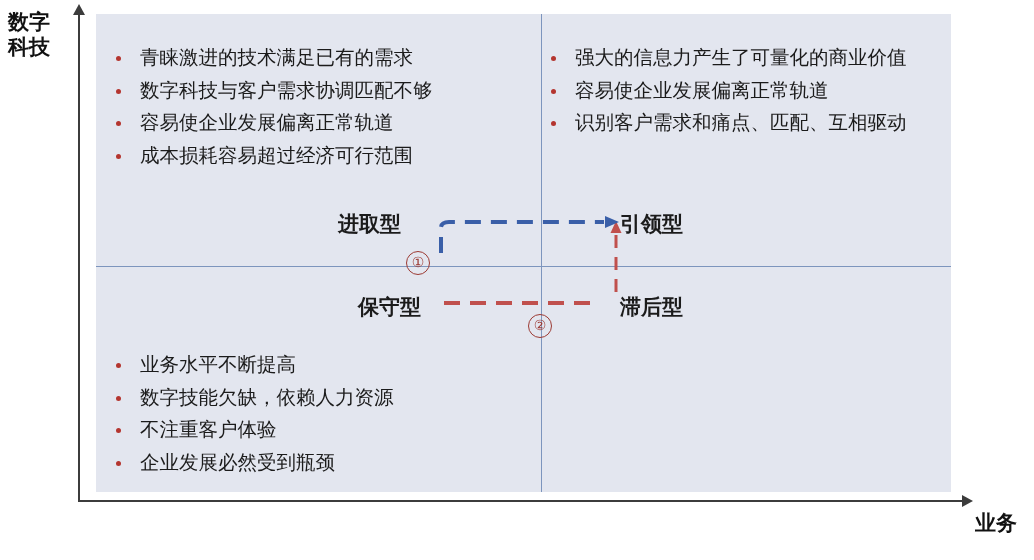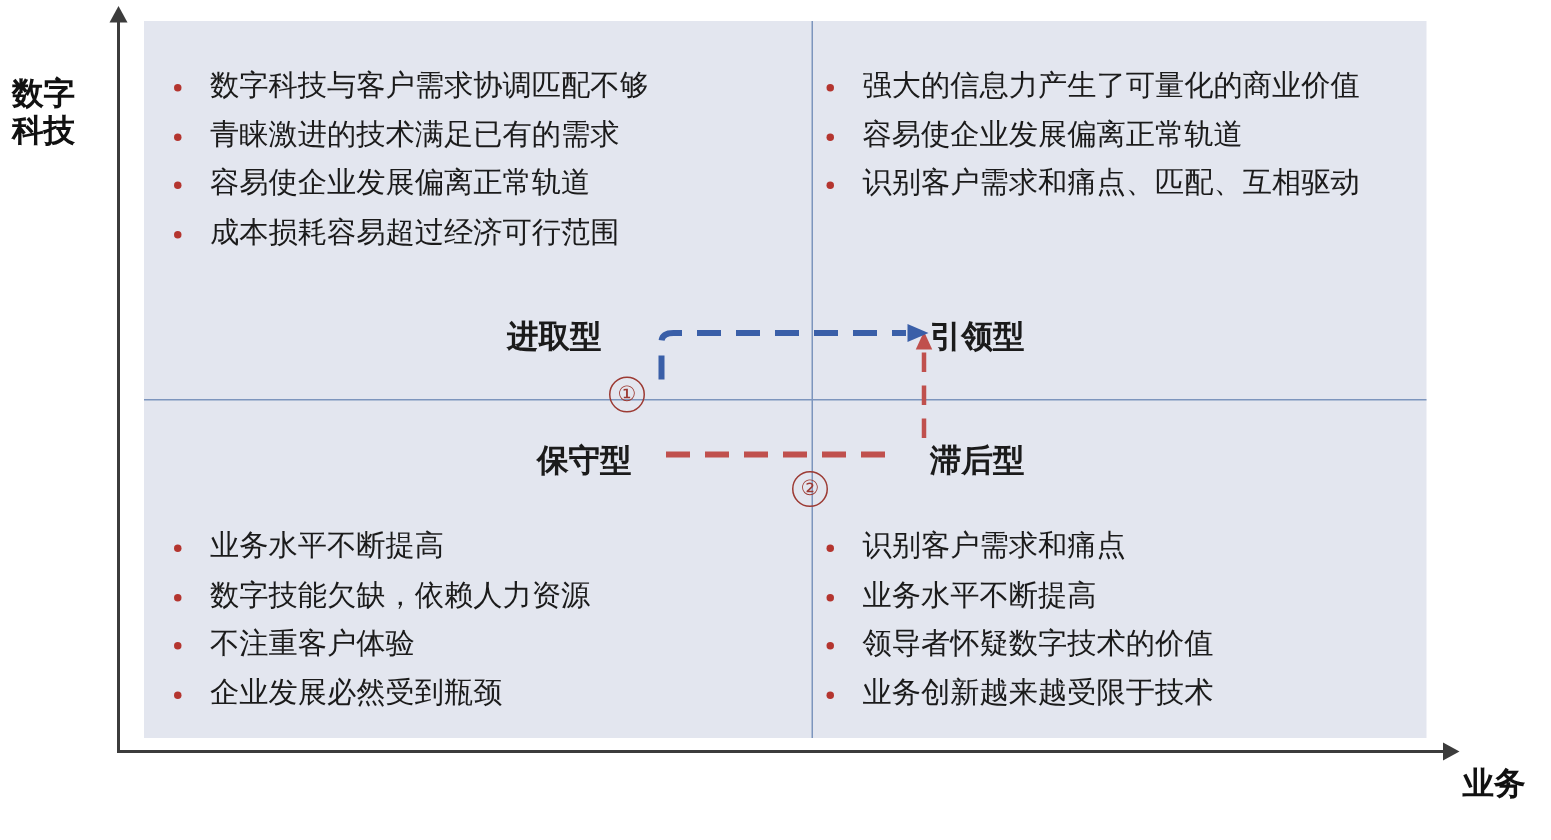--- a/index.html
+++ b/index.html
@@ -26,21 +26,20 @@
     font-size: 21px;
     font-weight: bold;
     color: #111111;
     line-height: 1.18;
     white-space: pre-line;
   }
   #y-axis-label {
     left: 8px;
     top: 10px;
     text-align: right;
-    margin-top: 41px;
   }
   #x-axis-label {
     left: 975px;
     top: 511px;
   }
   
   .axis-line {
     position: absolute;
     background: #3c3c3c;
   }
@@ -181,45 +180,39 @@
   <div class="axis-line" id="x-axis-line"></div>
   <div class="arrow-up"></div>
   <div class="arrow-right"></div>
 
   <div id="quadrant-panel">
     <div class="divider" id="divider-vertical"></div>
     <div class="divider" id="divider-horizontal"></div>
   </div>
 
   <ul class="bullet-list" id="list-tl">
+    <li>青睐激进的技术满足已有的需求</li>
     <li>数字科技与客户需求协调匹配不够</li>
-    <li>青睐激进的技术满足已有的需求</li>
     <li>容易使企业发展偏离正常轨道</li>
     <li>成本损耗容易超过经济可行范围</li>
   </ul>
 
   <ul class="bullet-list" id="list-tr">
     <li>强大的信息力产生了可量化的商业价值</li>
     <li>容易使企业发展偏离正常轨道</li>
     <li>识别客户需求和痛点、匹配、互相驱动</li>
   </ul>
 
   <ul class="bullet-list" id="list-bl">
     <li>业务水平不断提高</li>
     <li>数字技能欠缺，依赖人力资源</li>
     <li>不注重客户体验</li>
     <li>企业发展必然受到瓶颈</li>
   </ul>
 
-  <ul class="bullet-list" id="list-br">
-    <li>识别客户需求和痛点</li>
-    <li>业务水平不断提高</li>
-    <li>领导者怀疑数字技术的价值</li>
-    <li>业务创新越来越受限于技术</li>
-  </ul>
 
   <svg id="path-overlay" viewBox="0 0 1034 560">
 
     <path d="M 444 303 L 600 303" stroke="#c0504d" stroke-width="4" stroke-dasharray="16 10" fill="none"></path>
     <path d="M 616 292 L 616 232" stroke="#c0504d" stroke-width="3" stroke-dasharray="13 9" fill="none"></path>
     <polygon points="616,221 610.5,233 621.5,233" fill="#c0504d"></polygon>
 
     <path d="M 441 253 L 441 228 Q 441 222 449 222 L 604 222" stroke="#3a5fa8" stroke-width="4" stroke-dasharray="16 10" fill="none"></path>
     <polygon points="619,222 605,216 605,228" fill="#3a5fa8"></polygon>
   </svg>

